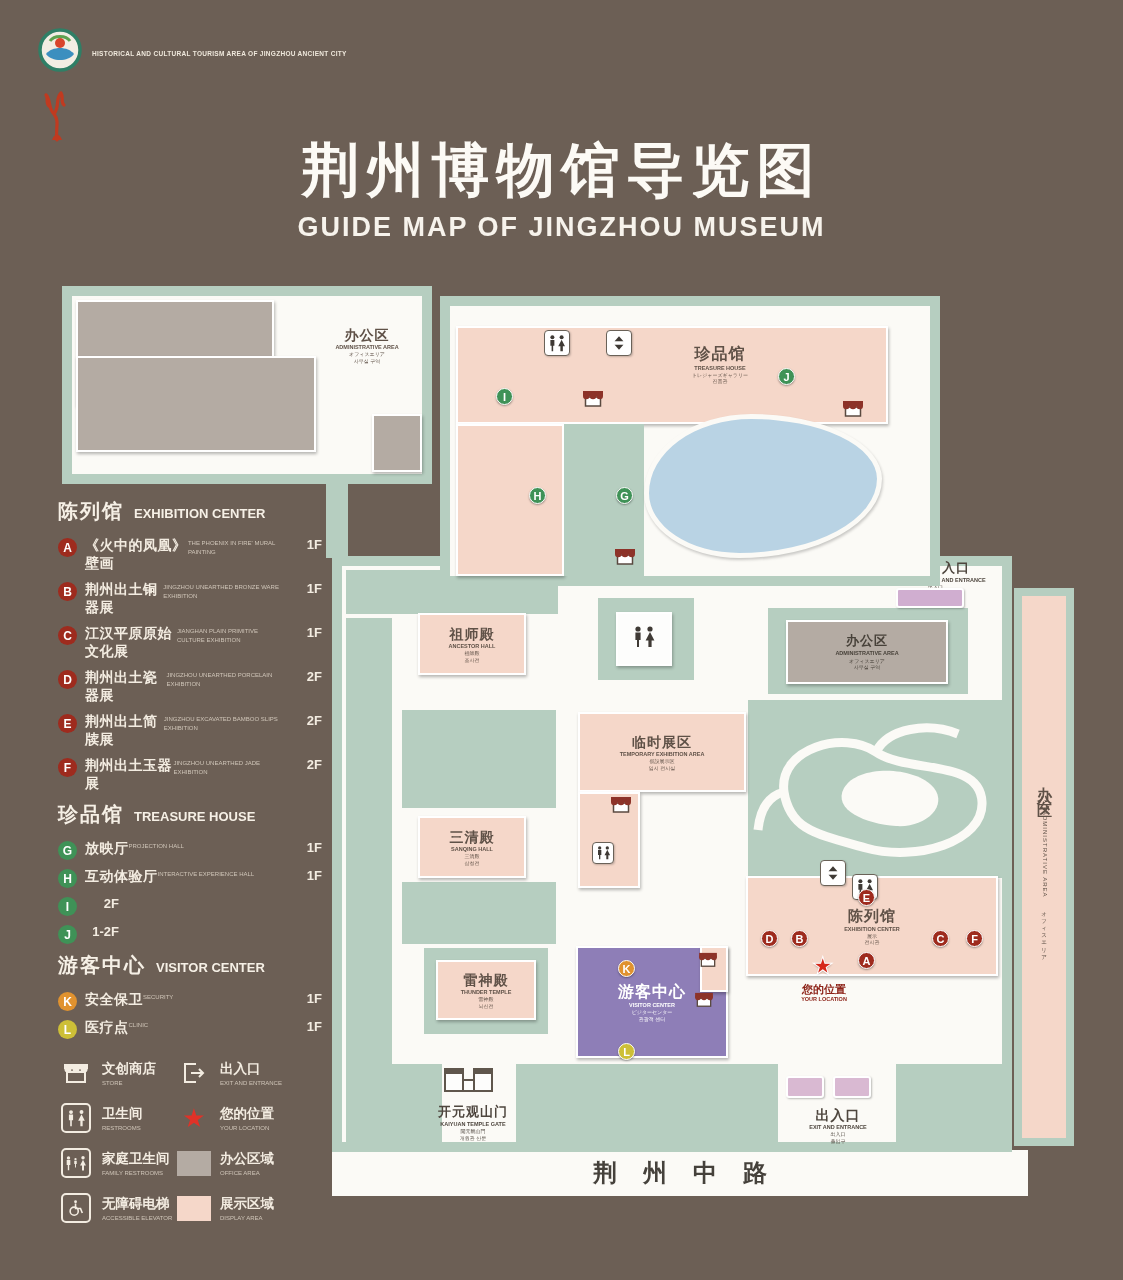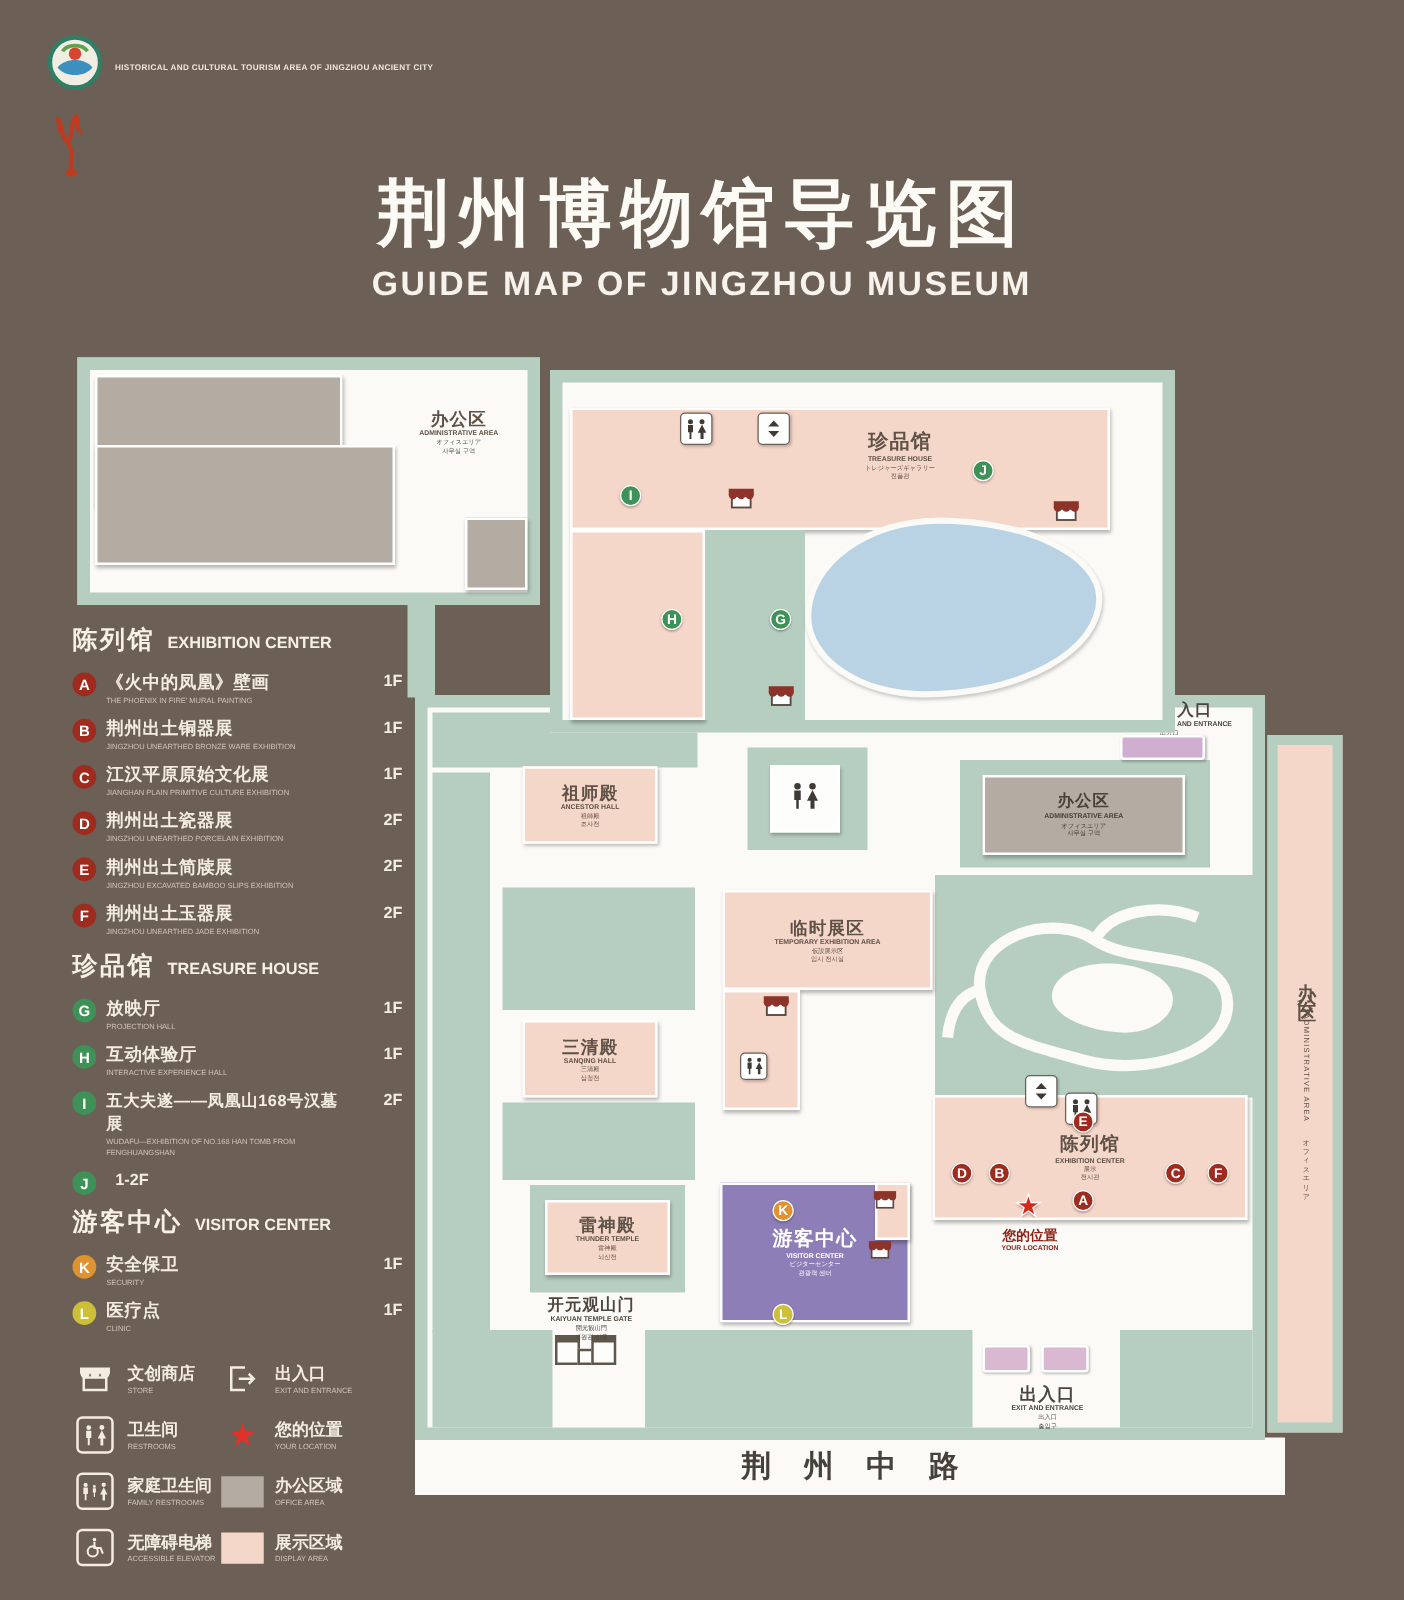--- a/index.html
+++ b/index.html
@@ -14,21 +14,21 @@
   .l2s{font-size:11px;font-weight:bold;color:#f3e8d6;letter-spacing:2.5px;margin-top:3px}
   .title{left:0;top:132px;width:1123px;text-align:center;font-size:58px;font-weight:800;letter-spacing:7px;color:#fcfaf5}
   .subtitle{left:0;top:212px;width:1123px;text-align:center;font-size:27px;font-weight:600;letter-spacing:2px;color:#f7f3ec}
   
   .legend{left:58px;top:496px;width:264px}
   .lg-h{display:flex;align-items:baseline;gap:10px;margin:2px 0 12px;color:#f6f0e6}
   .lg-h-cn{font-size:20px;font-weight:bold;letter-spacing:2px}
   .lg-h-en{font-size:13px;font-weight:bold}
   .lg-item{display:flex;align-items:flex-start;gap:8px;margin-bottom:8px}
   .lg-letter{flex:0 0 19px;height:19px;border-radius:50%;display:flex;align-items:center;justify-content:center;color:#fff;font-size:12px;font-weight:bold;margin-top:1px}
-  .lg-text{flex:1;display:flex;flex-direction:column}
+  .lg-text{flex:1;display:flex;flex-direction:row}
   .lg-cn{font-size:14px;font-weight:bold;color:#f3ecе1;color:#f3ece1;letter-spacing:.5px}
   .lg-en{font-size:6px;color:#cfc5b8;margin-top:2px;line-height:1.5}
   .lg-floor{width:34px;font-size:13px;font-weight:bold;color:#f3ece1;text-align:right}
   .m-red{background:#9e2b1e}.m-green{background:#3f9257}.m-orange{background:#e0922f}.m-yellow{background:#cdbf37}
   .lg-grid{display:grid;grid-template-columns:118px 146px;row-gap:13px;margin-top:18px}
   .lg-ic{display:flex;align-items:center;gap:8px}
   .icb{width:36px;min-width:36px;height:32px;display:flex;align-items:center;justify-content:center}
   .lg-ic-cn{display:block;font-size:13.5px;font-weight:bold;color:#f3ece1;font-style:normal}
   .lg-ic-en{display:block;font-size:6px;color:#cfc5b8;margin-top:2px;font-style:normal}
   .ic-sq{width:30px;height:30px;border:2px solid #f3ece1;border-radius:5px;display:flex;align-items:center;justify-content:center;gap:2px}
@@ -247,21 +247,21 @@
 
 <span class="abs star" style="left:812px;top:954px">★</span>
 <div class="abs loc-l" style="left:790px;top:982px;width:68px">
   <div class="loc-cn">您的位置</div>
   <div class="loc-en">YOUR LOCATION</div>
 </div>
 
 <span class="abs" style="left:444px;top:1068px">
   <span class="tower"></span><span class="wall"></span><span class="tower"></span>
 </span>
-<div class="abs gate-lbl" style="left:406px;top:1036px;width:134px">
+<div class="abs gate-lbl" style="left:406px;top:1104px;width:134px">
   <div class="g-cn">开元观山门</div>
   <div class="g-en">KAIYUAN TEMPLE GATE</div>
   <div class="g-s">開元観山門</div>
   <div class="g-s">개원관 산문</div>
 </div>
 
 <span class="abs" style="left:786px;top:1076px">
   <span class="pg"></span>&nbsp;&nbsp;<span class="pg"></span>
 </span>
 <div class="abs gate-lbl" style="left:792px;top:1106px;width:92px">
@@ -435,24 +435,20 @@
   <div class="lg-item">
     <span class="lg-letter m-green">H</span>
     <span class="lg-text">
         <span class="lg-cn">互动体验厅</span>
         <span class="lg-en">INTERACTIVE EXPERIENCE HALL</span>
       </span>
     <span class="lg-floor">1F</span>
   </div>
   <div class="lg-item">
     <span class="lg-letter m-green">I</span>
-    <span class="lg-text">
-        <span class="lg-cn" style="font-size:13px">五大夫遂——凤凰山168号汉墓展</span>
-        <span class="lg-en">WUDAFU—EXHIBITION OF NO.168 HAN TOMB FROM FENGHUANGSHAN</span>
-      </span>
     <span class="lg-floor">2F</span>
   </div>
   <div class="lg-item">
     <span class="lg-letter m-green">J</span>
     <span class="lg-floor">1-2F</span>
   </div>
 
   <div class="lg-h">
     <span class="lg-h-cn">游客中心</span>
     <span class="lg-h-en">VISITOR CENTER</span>

